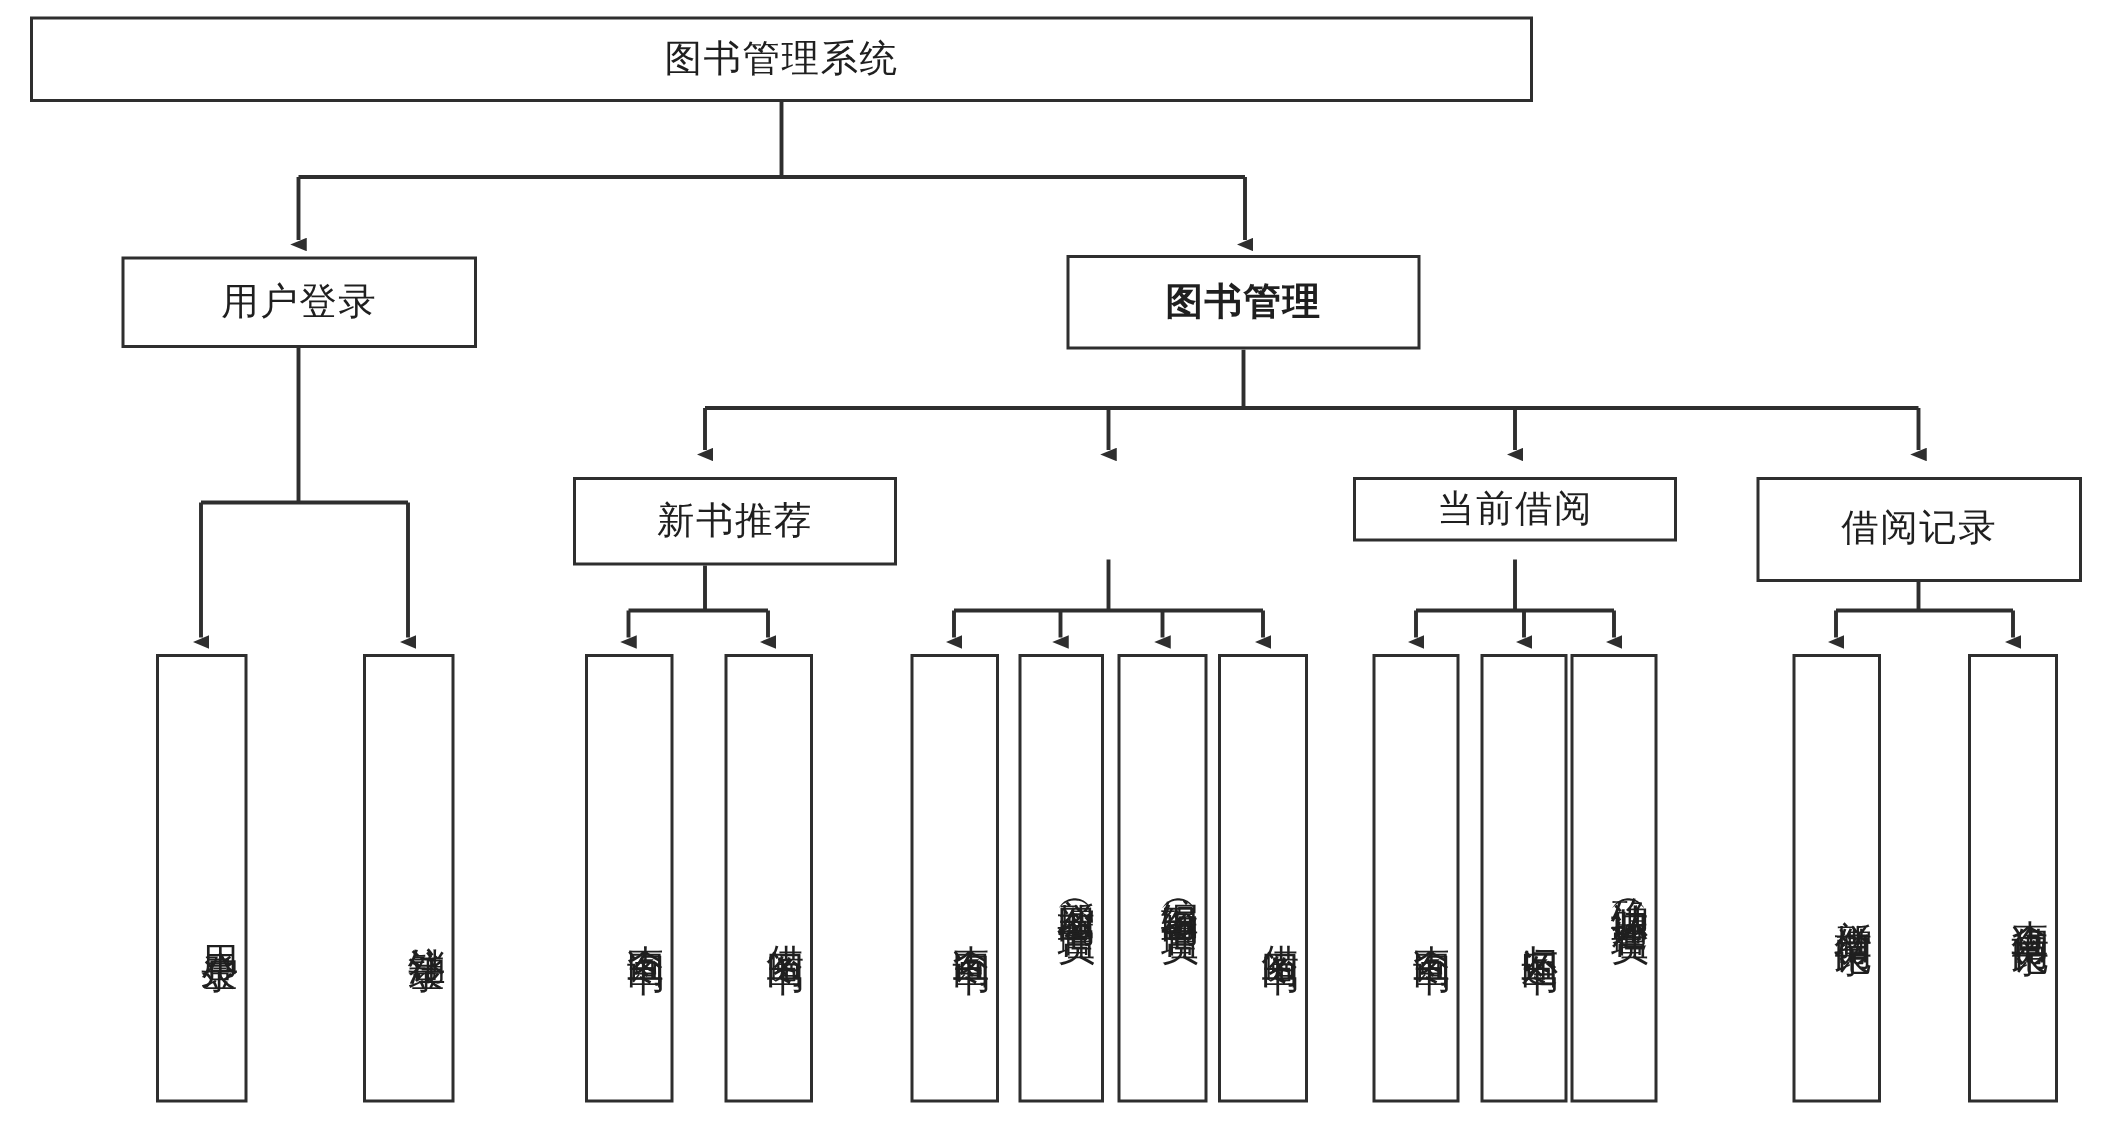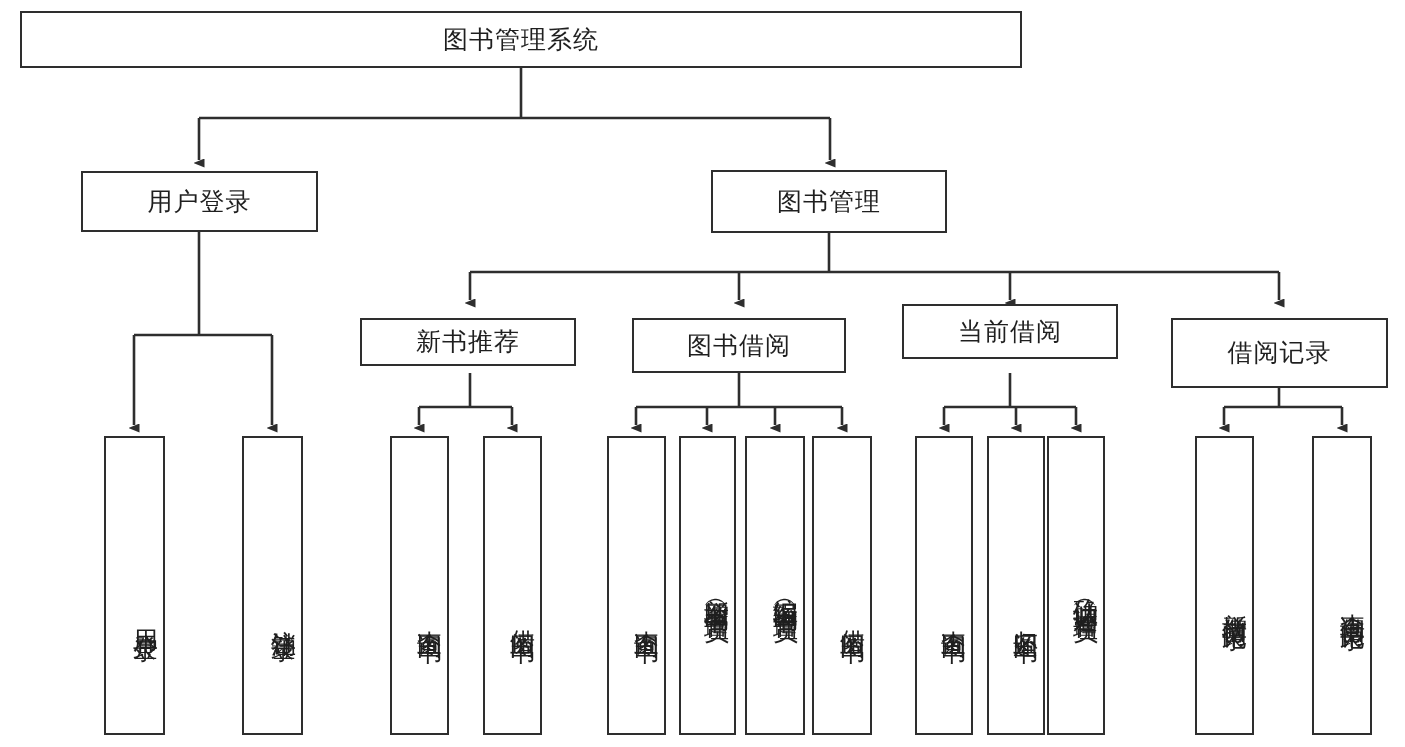--- a/index.html
+++ b/index.html
@@ -127,33 +127,30 @@
   </svg>
 
   <div class="node horiz" style="left:20px; top:11px; width:1002px; height:57px;">
     <span class="node-label">图书管理系统</span>
   </div>
 
   <div class="node horiz" style="left:81px; top:171px; width:237px; height:61px;">
     <span class="node-label">用户登录</span>
   </div>
 
-  <div class="node horiz" style="left:711px; top:170px; width:236px; height:63px;">
+  <div class="node horiz" style="left:711px; top:170px; width:236px; height:63px;font-weight:bold;">
     <span class="node-label">图书管理</span>
   </div>
 
-  <div class="node horiz" style="left:360px; top:318px; width:216px; height:48px;">
+  <div class="node horiz" style="left:382px; top:318px; width:216px; height:59px;">
     <span class="node-label">新书推荐</span>
   </div>
 
-  <div class="node horiz" style="left:632px; top:318px; width:214px; height:55px;">
-    <span class="node-label">图书借阅</span>
-  </div>
-
-  <div class="node horiz" style="left:902px; top:304px; width:216px; height:55px;justify-content:center;">
+
+  <div class="node horiz" style="left:902px; top:318px; width:216px; height:43px;justify-content:center;">
     <span class="node-label">当前借阅</span>
   </div>
 
   <div class="node horiz" style="left:1171px; top:318px; width:217px; height:70px;">
     <span class="node-label">借阅记录</span>
   </div>
 
   <div class="node vert short" style="left:104px; top:436px; width:61px; height:299px;">
     <span class="node-label">用户登录</span>
   </div>

